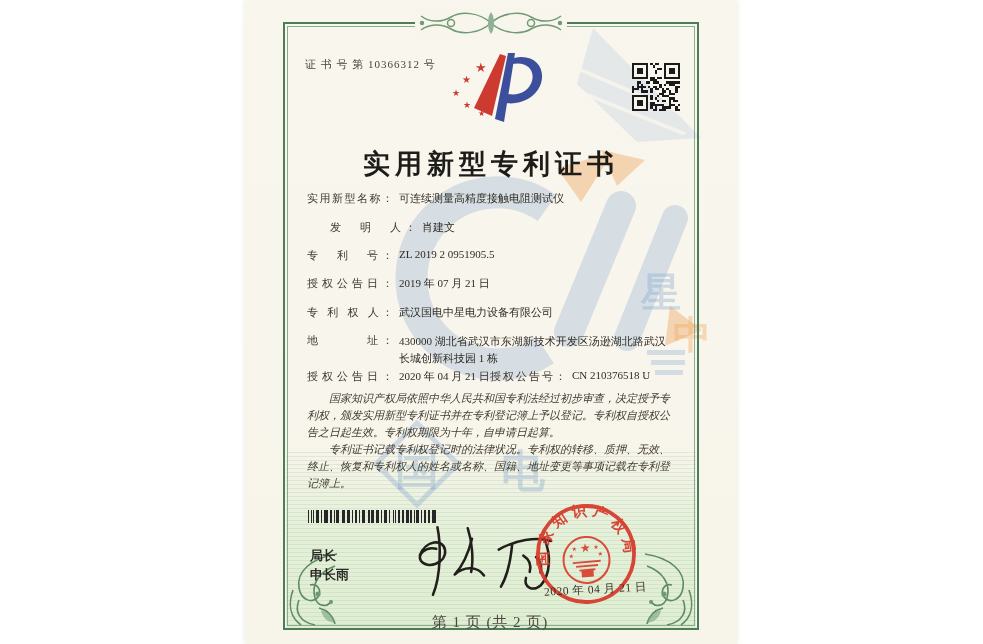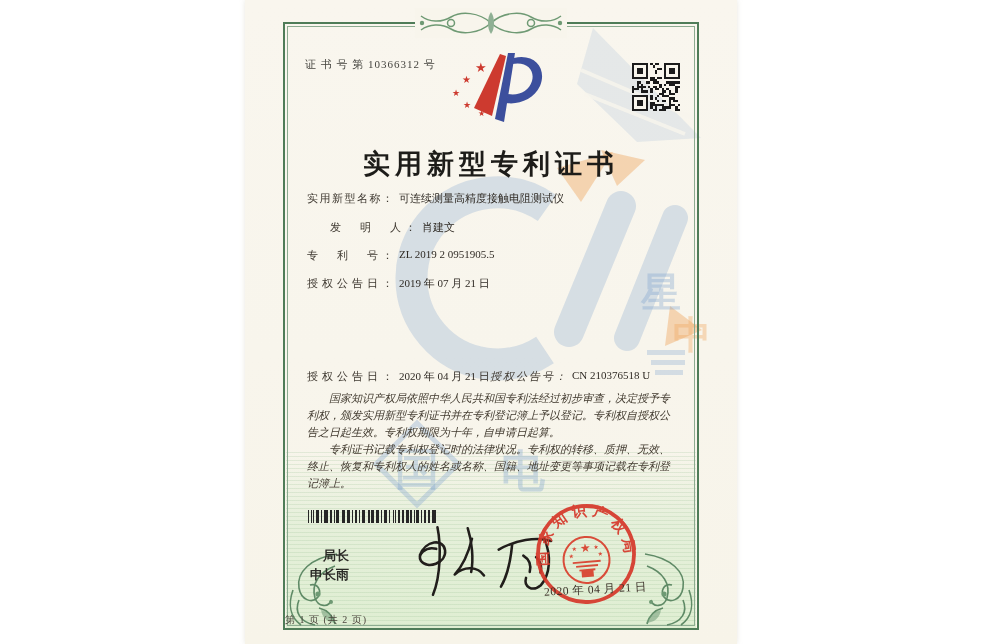--- a/index.html
+++ b/index.html
@@ -39,41 +39,41 @@
     font-size:27px;font-weight:700;letter-spacing:5px;color:#1d1c19;white-space:nowrap;margin-top:12px;
   }
   .frow{position:absolute;left:62px;font-size:11px;color:#302b25;white-space:nowrap;}
   .flabel{
     display:inline-block;width:86px;color:#3e3830;
     text-align:justify;text-align-last:justify;vertical-align:top;
   }
   .fvalue{margin-left:6px;vertical-align:top;}
   .addr-val{display:inline-block;white-space:normal;width:270px;line-height:16.5px;}
   .pair2{position:absolute;left:183px;top:0;white-space:nowrap;}
-  .pair2 .flabel{width:76px;font-style:italic;}
+  .pair2 .flabel{width:76px;}
   .legal{
     position:absolute;left:62px;top:390px;width:372px;
     font-size:11px;line-height:17px;color:#413a2f;font-style:italic;
   }
   .legal p{margin:0;text-indent:2em;}
   .barcode{position:absolute;left:63px;top:510px;width:128px;height:13px;}
   .director{
     position:absolute;left:65px;top:546px;
     font-family:"DejaVu Sans","Liberation Sans",sans-serif;
-    font-weight:700;font-size:13px;color:#2b2a27;line-height:19px;text-align:right;
+    font-weight:700;font-size:13px;color:#2b2a27;line-height:19px;
   }
   .signature{position:absolute;left:138px;top:520px;width:195px;height:78px;transform:rotate(-2deg);}
   .seal{position:absolute;left:289px;top:502px;width:104px;height:104px;transform:rotate(-5deg);opacity:.93;}
   .seal-date{
     position:absolute;left:299px;top:582px;font-size:11.5px;color:#3a3027;
     letter-spacing:.5px;transform:rotate(-3deg);white-space:nowrap;z-index:5;
   }
   .footer{
-    position:absolute;left:40px;top:613px;width:410px;
-    font-size:10px;color:#4c473e;letter-spacing:1px;
+    position:absolute;left:40px;top:613px;width:410px;text-align:center;
+    font-size:15px;color:#4c473e;letter-spacing:1px;
   }
   .wm-char{font-family:"DejaVu Sans","Liberation Sans",sans-serif;font-weight:700;}
 </style>
 </head>
 <body>
 
 <div class="paper">
 
   <div class="green-zone"></div>
 
@@ -297,20 +297,26 @@
     </div>
     <div class="frow" style="top:220px;margin-left:23px;">
       <span class="flabel">发　明　人：</span><span class="fvalue">肖建文</span>
     </div>
     <div class="frow" style="top:248px;">
       <span class="flabel">专　利　号：</span><span class="fvalue">ZL 2019 2 0951905.5</span>
     </div>
     <div class="frow" style="top:276px;">
       <span class="flabel">授权公告日：</span><span class="fvalue">2019 年 07 月 21 日</span>
     </div>
+    <div class="frow" style="top:305px;">
+      <span class="flabel">专 利 权 人：</span><span class="fvalue">武汉国电中星电力设备有限公司</span>
+    </div>
+    <div class="frow" style="top:333px;">
+      <span class="flabel">地　　　址：</span><span class="fvalue addr-val"><span>430000 湖北省武汉市东湖新技术开发区汤逊湖北路武汉</span><br><span>长城创新科技园 1 栋</span></span>
+    </div>
     <div class="frow" style="top:369px;">
       <span class="flabel">授权公告日：</span><span class="fvalue">2020 年 04 月 21 日</span>
       <span class="pair2">
         <span class="flabel">授权公告号：</span><span class="fvalue">CN 210376518 U</span>
       </span>
     </div>
 
     <div class="legal">
       <p>国家知识产权局依照中华人民共和国专利法经过初步审查，决定授予专利权，颁发实用新型专利证书并在专利登记簿上予以登记。专利权自授权公告之日起生效。专利权期限为十年，自申请日起算。</p>
       <p>专利证书记载专利权登记时的法律状况。专利权的转移、质押、无效、终止、恢复和专利权人的姓名或名称、国籍、地址变更等事项记载在专利登记簿上。</p>

